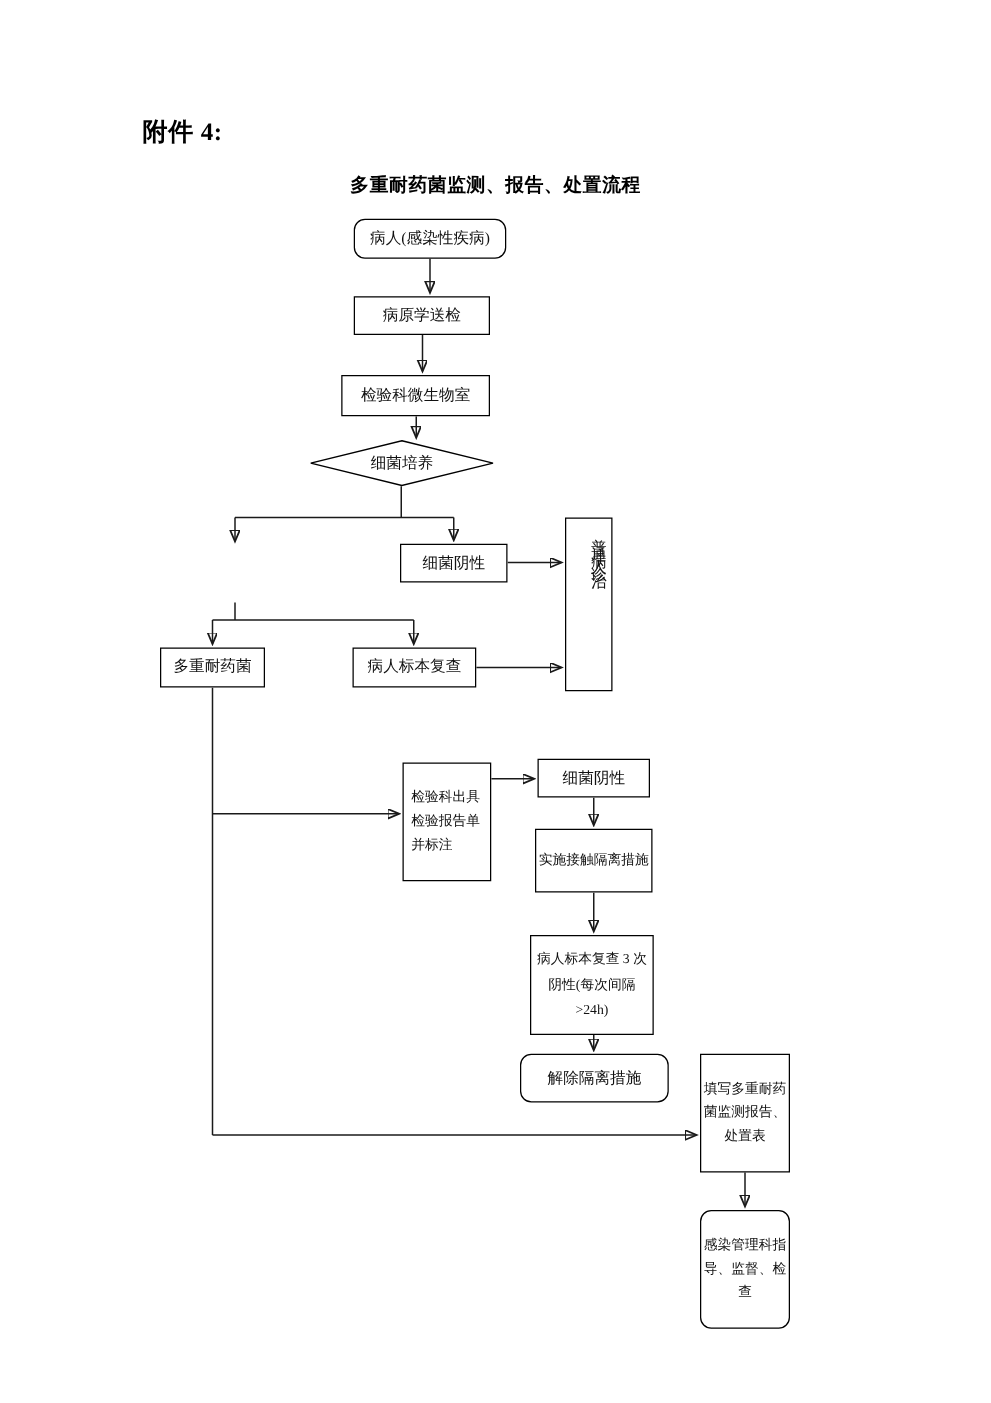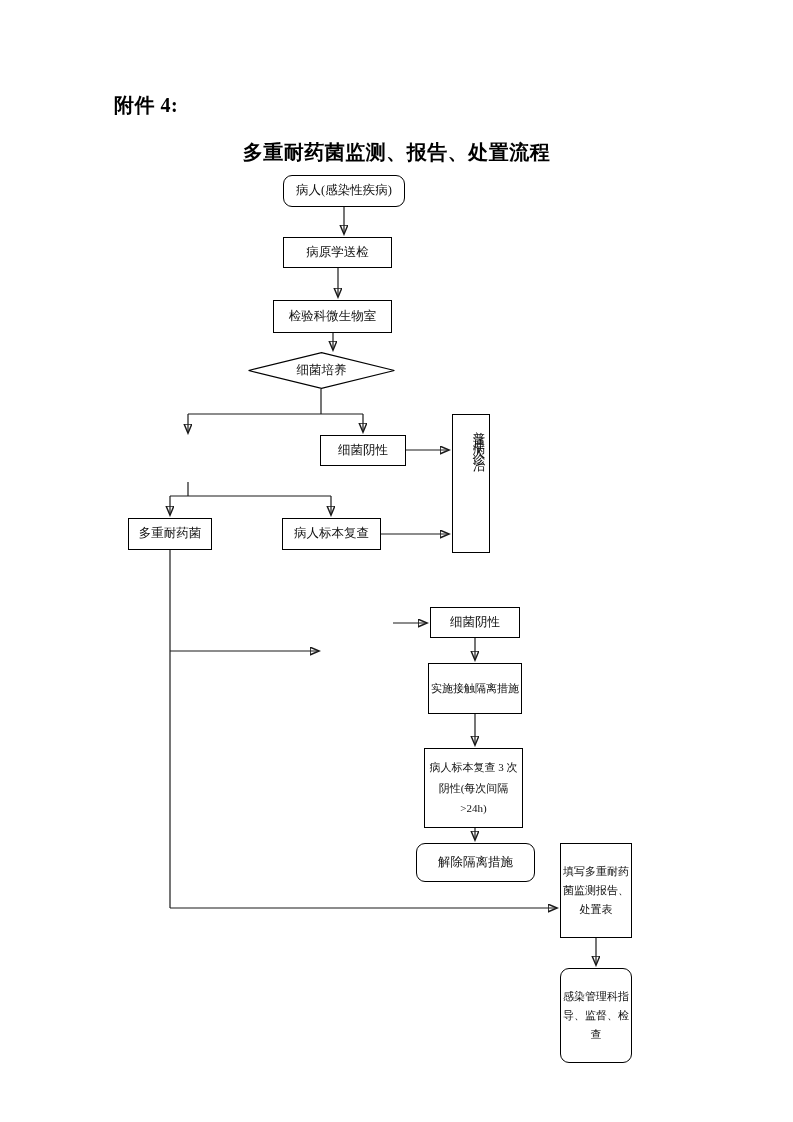--- a/index.html
+++ b/index.html
@@ -31,21 +31,21 @@
     letter-spacing: 0.5px;
     white-space: nowrap;
   }
 
   .doc-title {
     position: absolute;
     left: 0;
     top: 139px;
     width: 793px;
     text-align: center;
-    font-size: 20px;
+    font-size: 15px;
     font-weight: bold;
     letter-spacing: 0.5px;
     white-space: nowrap;
   }
 
   
   .node {
     position: absolute;
     box-sizing: border-box;
     border: 1px solid #000;
@@ -180,20 +180,23 @@
   </div>
 
   <div class="node" style="left:128px;top:518px;width:84px;height:32px;">
     <span class="txt small">多重耐药菌</span>
   </div>
 
   <div class="node" style="left:282px;top:518px;width:99px;height:32px;">
     <span class="txt small">病人标本复查</span>
   </div>
 
+  <div class="node small" style="left:322px;top:610px;width:71px;height:95px;justify-content:flex-start;text-align:left;padding-left:6px;">
+    <span class="txt" style="text-align:left;line-height:1.75;">检验科出具检验报告单并标注</span>
+  </div>
 
   <div class="node" style="left:430px;top:607px;width:90px;height:31px;">
     <span class="txt">细菌阴性</span>
   </div>
 
   <div class="node small" style="left:428px;top:663px;width:94px;height:51px;">
     <span class="txt" style="line-height:1.85;">实施接触隔离措施</span>
   </div>
 
   <div class="node small" style="left:424px;top:748px;width:99px;height:80px;">

